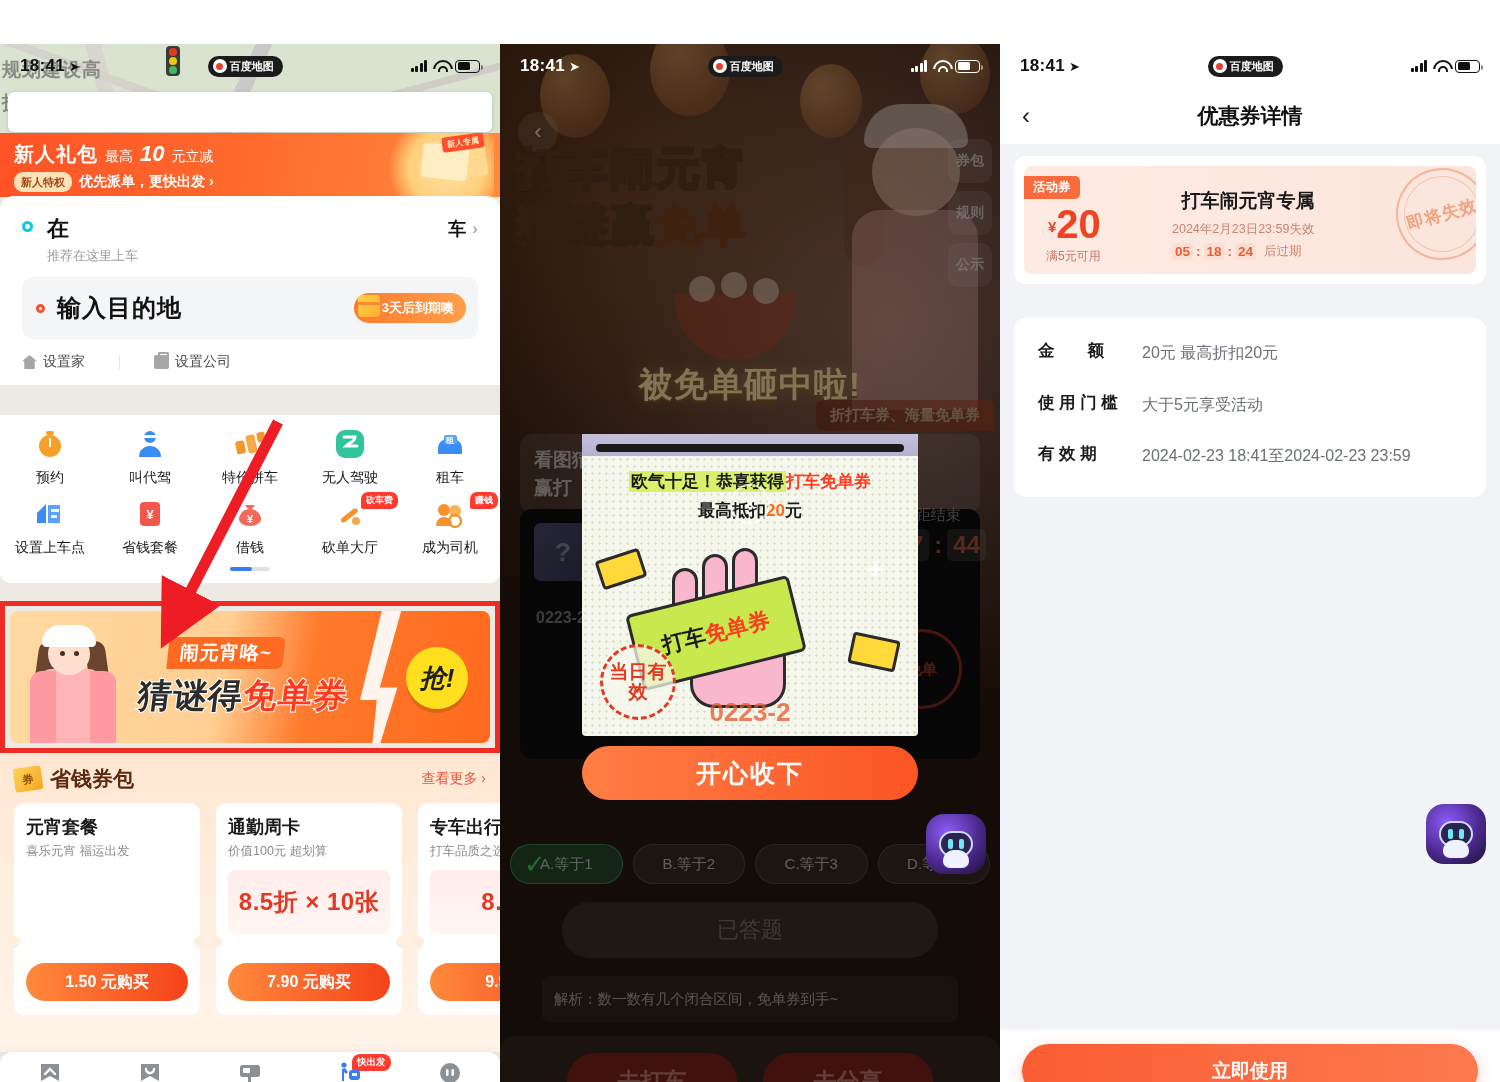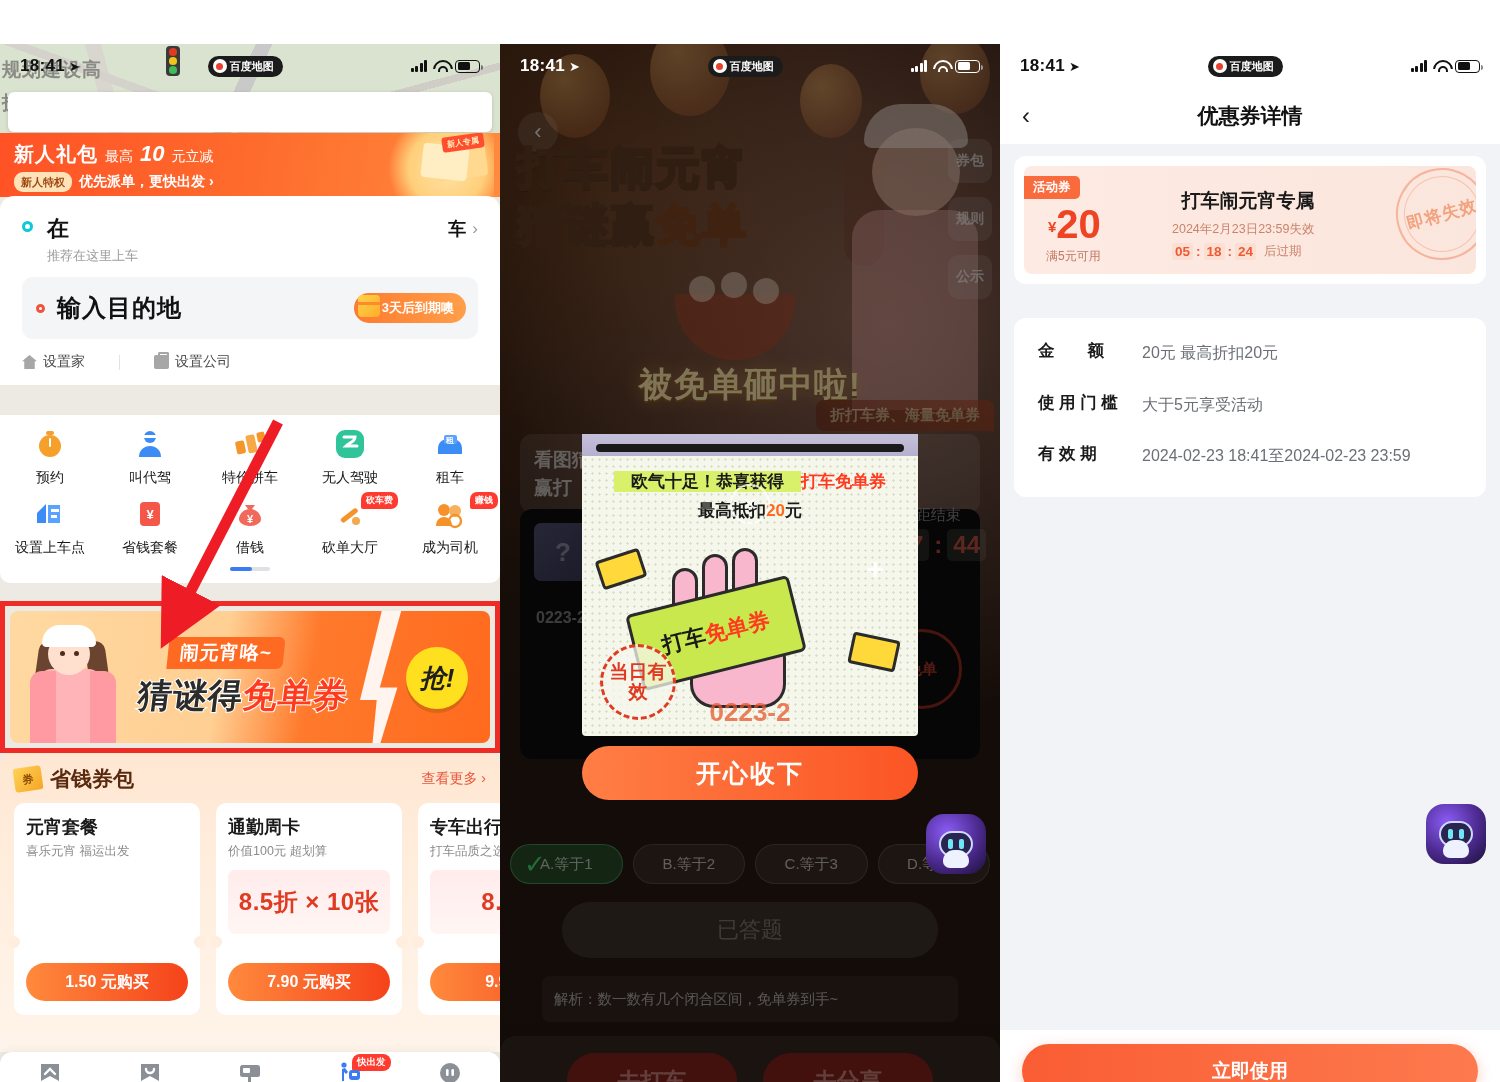--- a/index.html
+++ b/index.html
@@ -202,21 +202,21 @@
   .p2-girl .hat{position:absolute;left:44px;top:12px;width:104px;height:44px;border-radius:50px 50px 10px 10px;background:rgba(255,240,232,.55);}
   .p2-girl .hair{position:absolute;left:24px;top:54px;width:40px;height:120px;border-radius:20px;background:rgba(120,70,48,.5);}
   .p2-girl .body{position:absolute;left:32px;top:118px;width:126px;height:200px;border-radius:28px 28px 0 0;background:rgba(255,190,185,.42);}
   .p2-bowl { position:absolute; left:175px; top:250px; width:120px; height:66px; border-radius:0 0 60px 60px;
      background:rgba(190,70,40,.45);}
   .p2-bowl i { position:absolute; top:-18px; left:14px; width:26px;height:26px;border-radius:50%;background:rgba(255,235,215,.5);}
   .p2-bowl i:nth-child(2){left:46px;top:-22px;}
   .p2-bowl i:nth-child(3){left:78px;top:-16px;}
   .back-btn { position:absolute; left:18px; top:68px; width:40px;height:40px;border-radius:50%;
      background:rgba(255,255,255,.12); display:flex;align-items:center;justify-content:center;font-size:22px;color:#ddd;}
-  .side-btns { position:absolute; right:8px; top:95px; display:flex;flex-direction:column;gap:14px;}
+  .side-btns { position:absolute; right:8px; top:95px; display:flex;flex-direction:column;gap:8px;}
   .side-btn { width:44px;height:44px;border-radius:11px;background:rgba(255,255,255,.12);
      display:flex;align-items:center;justify-content:center;font-size:14px;color:rgba(255,255,255,.62);font-weight:bold;}
   .p2-slogan { position:absolute; left:0; right:0; top:318px; text-align:center; font-size:34px; font-weight:bold;
      letter-spacing:1px; color:#f6dfa6; text-shadow:0 2px 0 #8a5a1e, 0 0 18px rgba(255,200,110,.4);}
   .p2-ribbon { position:absolute; right:6px; top:356px; background:linear-gradient(90deg,#7a2a14,#b2431c);
      color:#ffe0a8; font-size:15px; font-weight:bold; padding:6px 14px; border-radius:8px 8px 0 8px; opacity:.55;}
   .p2-qbox { position:absolute; left:20px; right:20px; top:390px; background:rgba(255,255,255,.1); border-radius:12px; padding:12px 14px;}
   .p2-qbox .l { font-size:19px; font-weight:bold; color:rgba(255,255,255,.62); line-height:1.45; white-space:nowrap; overflow:hidden;}
   .p2-imgarea { position:absolute; left:20px; right:20px; top:465px; height:250px; background:#0e0d0c; border-radius:12px; overflow:hidden;}
   .p2-dice { position:absolute; left:14px; top:14px; width:58px; height:58px; border-radius:7px;
@@ -249,21 +249,21 @@
   .modal { position:absolute; left:82px; top:390px; width:336px; z-index:30;}
   .mo-capbar { height:42px; background:linear-gradient(180deg,#ddd9ee,#c9c4e0); border-radius:10px 10px 0 0;
      display:flex;align-items:center;justify-content:center; position:relative;}
   .mo-date { background:#1b1b1b; border:2px solid #6fe4e8; border-radius:16px; color:#fff;
      font-size:15px; padding:4px 24px; font-weight:bold;}
   .mo-slot { height:22px; background:linear-gradient(180deg,#c5c0da,#b6b0d0); position:relative;}
   .mo-slot:after{content:"";position:absolute;left:14px;right:14px;top:10px;height:8px;background:#1a1a1a;border-radius:4px;}
   .mo-body { background:#f2f4e4; border-radius:0 0 4px 4px; padding:14px 12px 10px; position:relative; overflow:hidden;
      background-image: radial-gradient(#dde0c4 1.2px, transparent 1.2px); background-size:7px 7px; background-color:#f6f7ec;}
   .mo-h1 { text-align:center; font-size:17px; font-weight:bold; color:#1a1a1a; position:relative; z-index:2;}
-  .mo-h1 .hl { background:#d8f06a; padding:1px 17px; }
+  .mo-h1 .hl { background:#d8f06a; padding:1px 2px; }
   .mo-h1 .rd { color:#ff3a1e; }
   .mo-h2 { text-align:center; font-size:17px; font-weight:bold; color:#1a1a1a; margin-top:6px; position:relative;z-index:2;}
   .mo-h2 .or { color:#ff6a1e; }
   .mo-art { position:relative; height:200px; margin-top:4px;}
   .mo-hand { position:absolute; left:70px; top:28px; width:120px; height:150px; }
   .mo-finger { position:absolute; width:26px; height:74px; border-radius:13px; background:#f9b7cd; border:3px solid #2b2b2b;}
   .mo-palm { position:absolute; left:26px; top:64px; width:96px; height:90px; border-radius:40px 40px 24px 24px;
      background:#f9b7cd; border:3px solid #2b2b2b;}
   .mo-ticket { position:absolute; left:38px; top:68px; width:168px; height:78px; background:#c9e84e;
      border:3px solid #2b2b2b; border-radius:6px; transform:rotate(-14deg); display:flex;align-items:center;justify-content:center;

